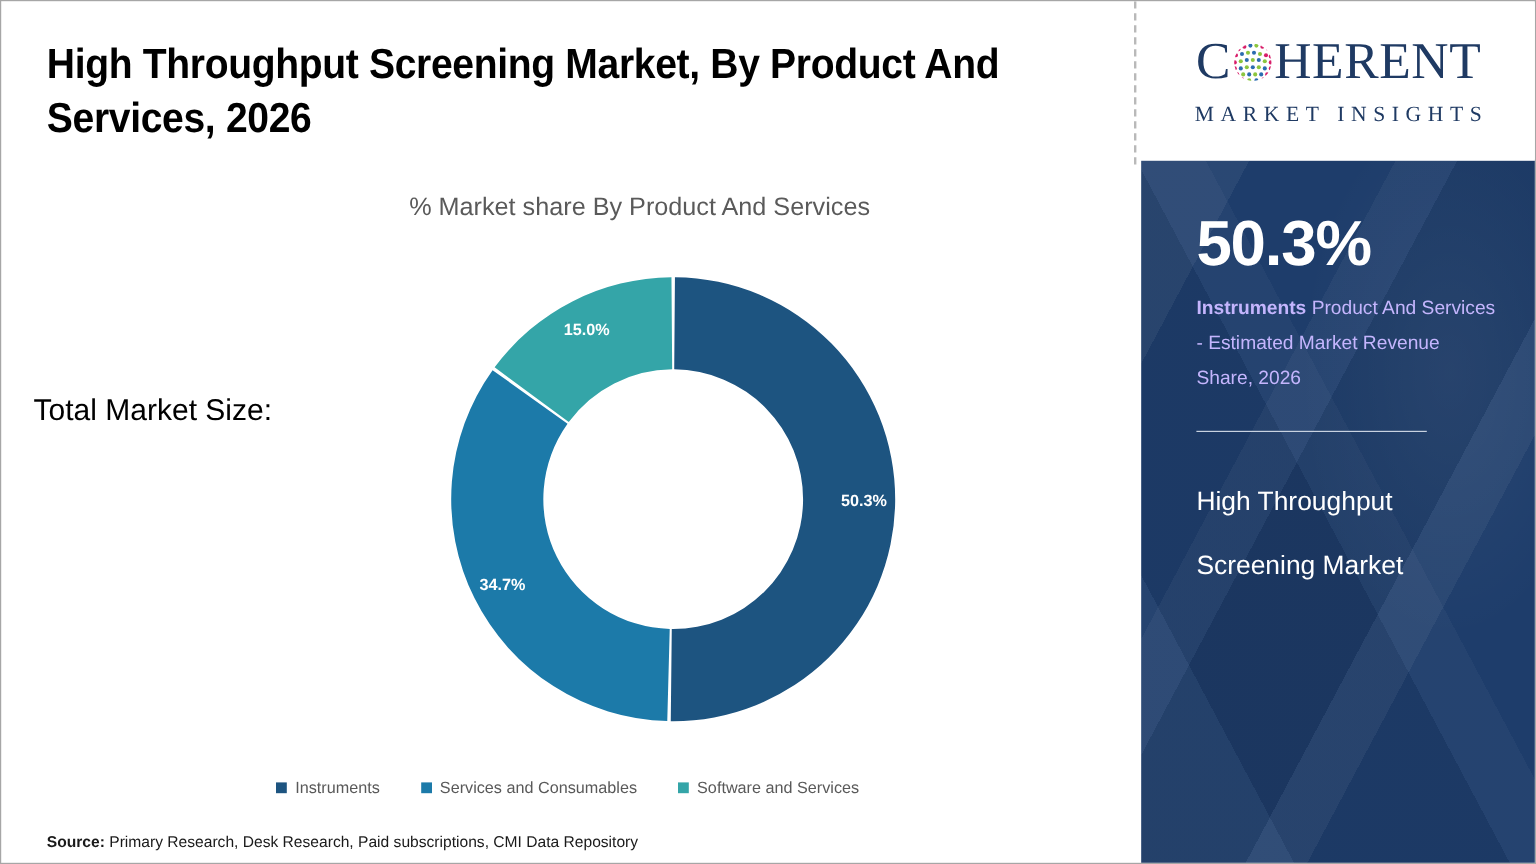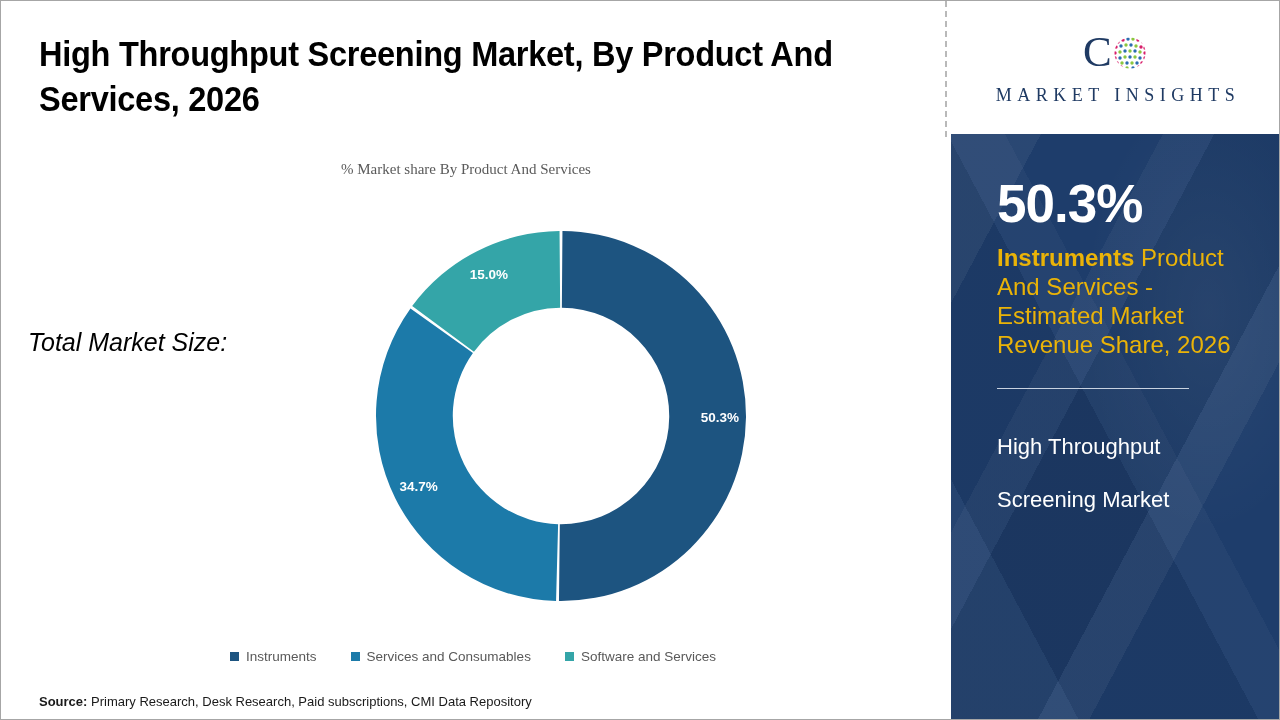--- a/index.html
+++ b/index.html
@@ -40,32 +40,30 @@
     color: #000000;
     transform: scaleX(0.93);
     transform-origin: left top;
   }
 
   #chart-subtitle {
     position: absolute;
     left: 340px;
     top: 160px;
     width: 520px;
-    font-size: 15px;
+    font-size: 21px;
     color: #5a5a5a;
     font-weight: normal;
-    font-family: Liberation Serif, serif;
   }
 
   #total-market-block {
     position: absolute;
     left: 27px;
     top: 323px;
     color: #000000;
-    font-style: italic;
   }
   #total-market-label {
     font-size: 25px;
     line-height: 37px;
     font-weight: normal;
   }
   #total-market-value {
     font-size: 25px;
     line-height: 37px;
     font-weight: bold;
@@ -199,23 +197,23 @@
   }
   #stat-value {
     font-size: 53px;
     font-weight: bold;
     color: #ffffff;
     line-height: 1;
     letter-spacing: -1px;
   }
   #stat-desc {
     margin-top: 13px;
-    font-size: 24px;
+    font-size: 16px;
     line-height: 29px;
-    color: #eab308;
+    color: #c4b5fd;
     font-weight: normal;
     max-width: 252px;
   }
   #stat-desc .stat-strong { font-weight: bold; }
   #panel-rule {
     margin-top: 29px;
     width: 192px;
     height: 0;
     border-top: 1px solid #c8d2e0;
   }
@@ -329,20 +327,21 @@
             <circle cx="24" cy="27" r="1.7" fill="#2b6cb0"></circle>
             <circle cx="29" cy="27" r="1.7" fill="#d81e6a"></circle>
 
             <circle cx="8" cy="31" r="1.7" fill="#d81e6a"></circle>
             <circle cx="14" cy="32" r="1.7" fill="#8cc63f"></circle>
             <circle cx="20" cy="32" r="1.7" fill="#2b6cb0"></circle>
             <circle cx="26" cy="31" r="1.7" fill="#d81e6a"></circle>
           </g>
         </svg>
       </span>
+      <span>HERENT</span>
     </div>
     <div id="logo-tagline">MARKET INSIGHTS</div>
   </div>
 
   <div id="info-panel">
     <div id="info-panel-texture"></div>
     <div id="info-content">
       <div id="stat-value">50.3%</div>
       <div id="stat-desc">
         <span class="stat-strong">Instruments</span><span> Product And Services - Estimated Market Revenue Share, 2026</span>

